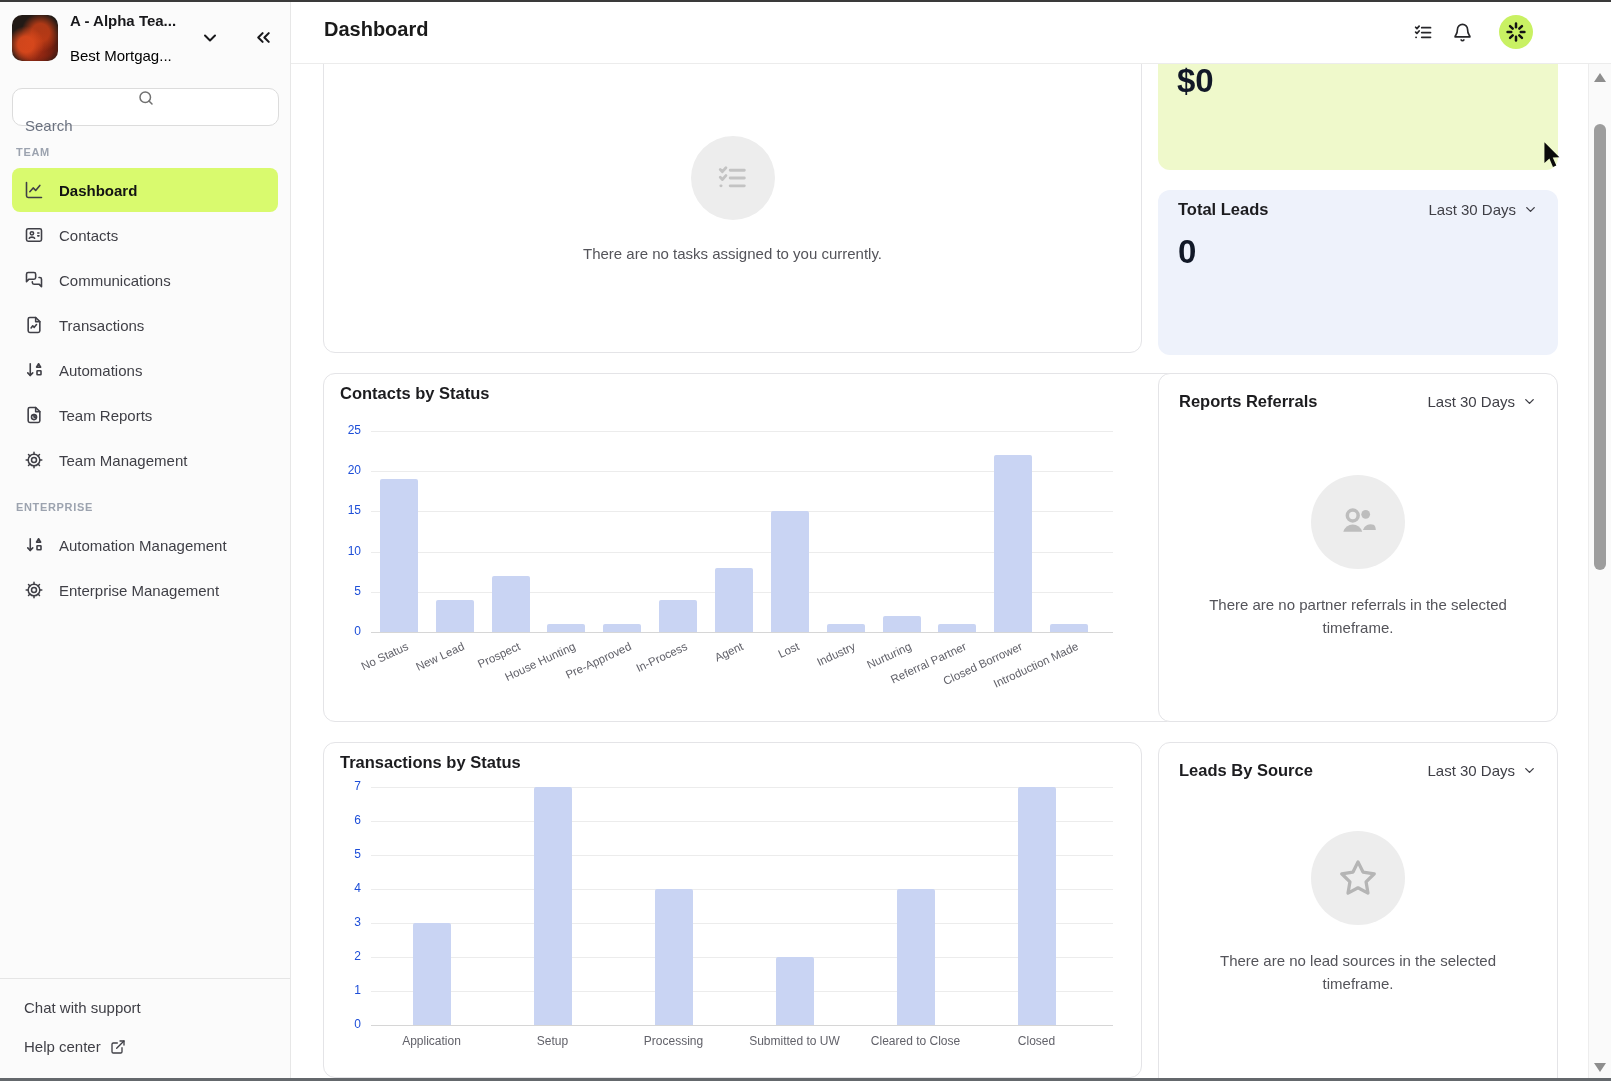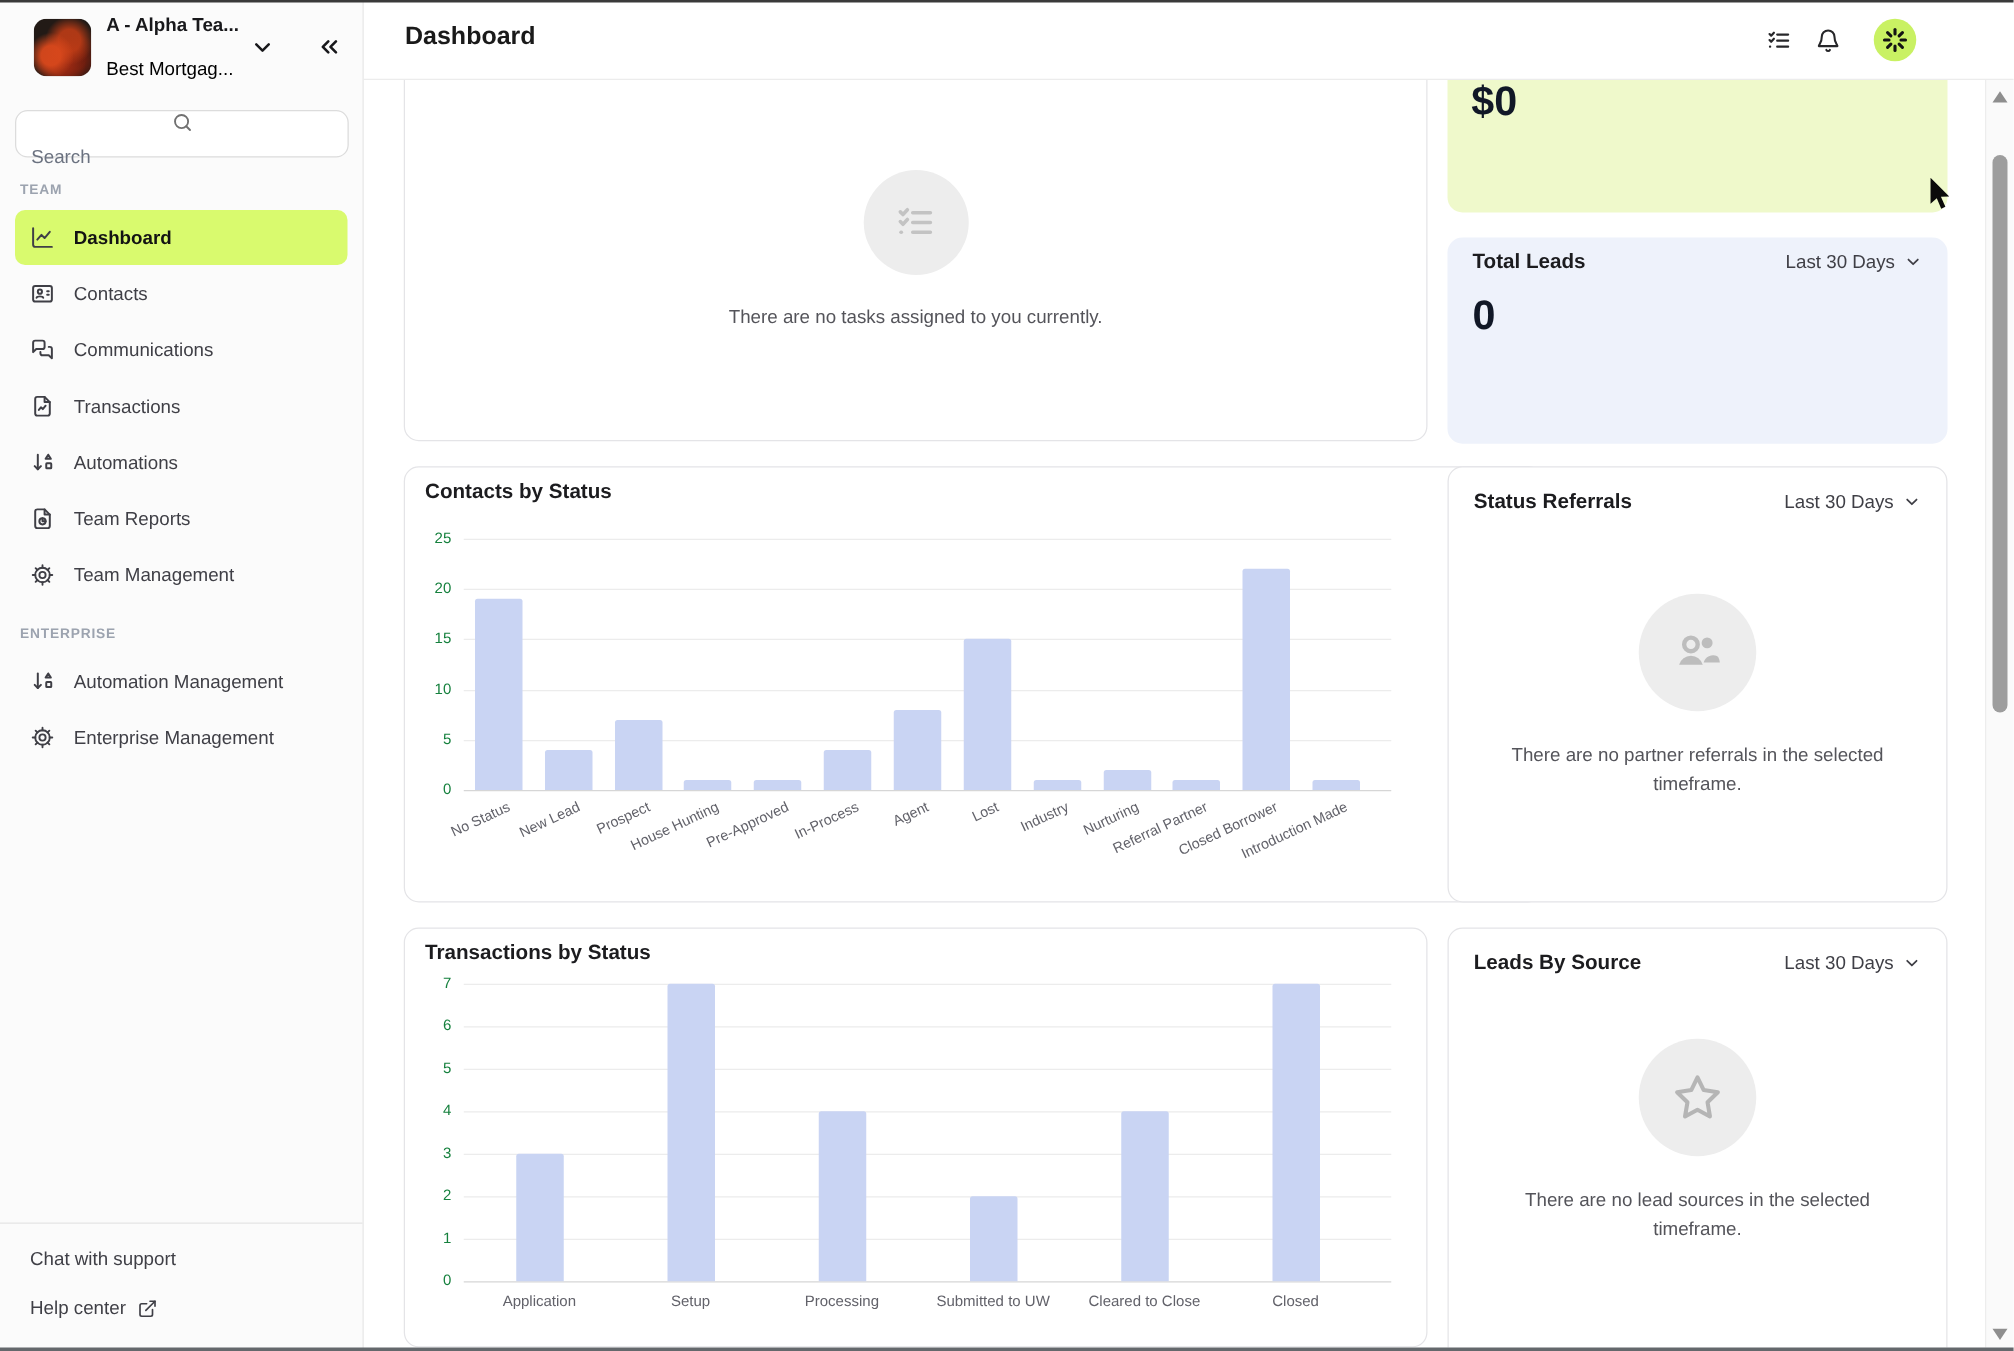--- a/index.html
+++ b/index.html
@@ -5,21 +5,21 @@
   * { margin:0; padding:0; box-sizing:border-box; font-family:"Liberation Sans",sans-serif; }
   html,body { width:1611px; height:1081px; }
   body { position:relative; overflow:hidden; background:#fff; color:#18181b; }
 
   
   .top-strip { position:absolute; left:0; top:0; width:1611px; height:2px; background:#3a3a3a; z-index:60; }
   .bottom-strip { position:absolute; left:0; top:1078px; width:1611px; height:3px; background:#64686c; z-index:60; }
 
   
   .sidebar { position:absolute; left:0; top:0; width:291px; height:1081px; background:#fbfbfb; border-right:1px solid #e7e7e7; z-index:10; }
-  .team-header { position:absolute; left:27px; top:14px; width:260px; height:48px; display:flex; align-items:center; }
+  .team-header { position:absolute; left:12px; top:14px; width:260px; height:48px; display:flex; align-items:center; }
   .team-avatar { width:46px; height:46px; border-radius:10px; flex:0 0 auto;
     background:
       radial-gradient(circle at 30% 64%, rgba(216,72,28,.95) 0 18%, transparent 42%),
       radial-gradient(circle at 62% 38%, rgba(190,60,22,.9) 0 22%, transparent 48%),
       radial-gradient(circle at 48% 78%, rgba(150,40,18,.9) 0 20%, transparent 46%),
       radial-gradient(circle at 72% 70%, rgba(120,30,14,.85) 0 18%, transparent 44%),
       #221a16; }
   .team-text { margin-left:12px; min-width:0; }
   .team-name { font-size:15px; font-weight:700; color:#18181b; white-space:nowrap; }
   .team-sub { font-size:15px; color:#000000; margin-top:18px; white-space:nowrap; }
@@ -68,21 +68,21 @@
   .card-head { display:flex; align-items:center; justify-content:space-between; }
   .card-head.pad { padding:18px 20px 0; }
   .card-title { font-size:16.5px; font-weight:700; color:#1c1c1f; }
   .range-btn { display:flex; align-items:center; gap:7px; font-size:15px; color:#3f3f46; cursor:pointer; }
   .range-btn .chev { display:flex; color:#3f3f46; }
   .big-number { font-size:33px; font-weight:700; color:#111827; margin-top:14px; }
 
   .chart-title { position:absolute; left:16px; top:10px; font-size:16.5px; font-weight:700; color:#1c1c1f; }
   .gridline { position:absolute; height:1px; background:#ececec; }
   .gridline.zero { background:#d6d6d6; }
-  .ytick { position:absolute; width:38px; text-align:right; font-size:12px; color:#15803d; }
+  .ytick { position:absolute; width:38px; text-align:right; font-size:12px; color:#1d4ed8; }
   .bar { position:absolute; border-radius:2px 2px 0 0; cursor:pointer; }
   .xlab { position:absolute; font-size:11.5px; color:#62626a; white-space:nowrap; }
   .xlab.rot { width:150px; text-align:right; transform:rotate(-25deg); transform-origin:100% 0; }
   .xlab.flat { width:130px; text-align:center; font-size:12px; }
 
   .empty-wrap { position:absolute; left:0; width:100%; display:flex; flex-direction:column; align-items:center; }
   .empty-circle { border-radius:50%; background:#ededed; display:flex; align-items:center; justify-content:center; }
   .empty-text { font-size:15px; color:#54545a; text-align:center; line-height:1.55; }
 
   
@@ -358,21 +358,21 @@
         <div class="xlab rot" style="left: 489.385px; top: 266px;">Referral Partner</div>
         <div class="bar" style="left: 670.231px; top: 81.12px; width: 38px; height: 176.88px; background: rgb(201, 212, 243);"></div>
         <div class="xlab rot" style="left: 545.231px; top: 266px;">Closed Borrower</div>
         <div class="bar" style="left: 726.077px; top: 249.96px; width: 38px; height: 8.04px; background: rgb(201, 212, 243);"></div>
         <div class="xlab rot" style="left: 601.077px; top: 266px;">Introduction Made</div>
       </div>
   </section>
 
   <section class="card card-partner">
     <div class="card-head pad">
-      <div class="card-title">Status Referrals</div>
+      <div class="card-title">Reports Referrals</div>
       <div class="range-btn">
         <span>Last 30 Days</span>
         <span class="chev">
           <svg width="15" height="15" viewBox="0 0 24 24" fill="none" stroke="currentColor" stroke-width="2.2" stroke-linecap="round" stroke-linejoin="round">
               <path d="m6 9 6 6 6-6"></path>
             </svg>
         </span>
       </div>
     </div>
     <div class="empty-wrap" style="top:101px;">

